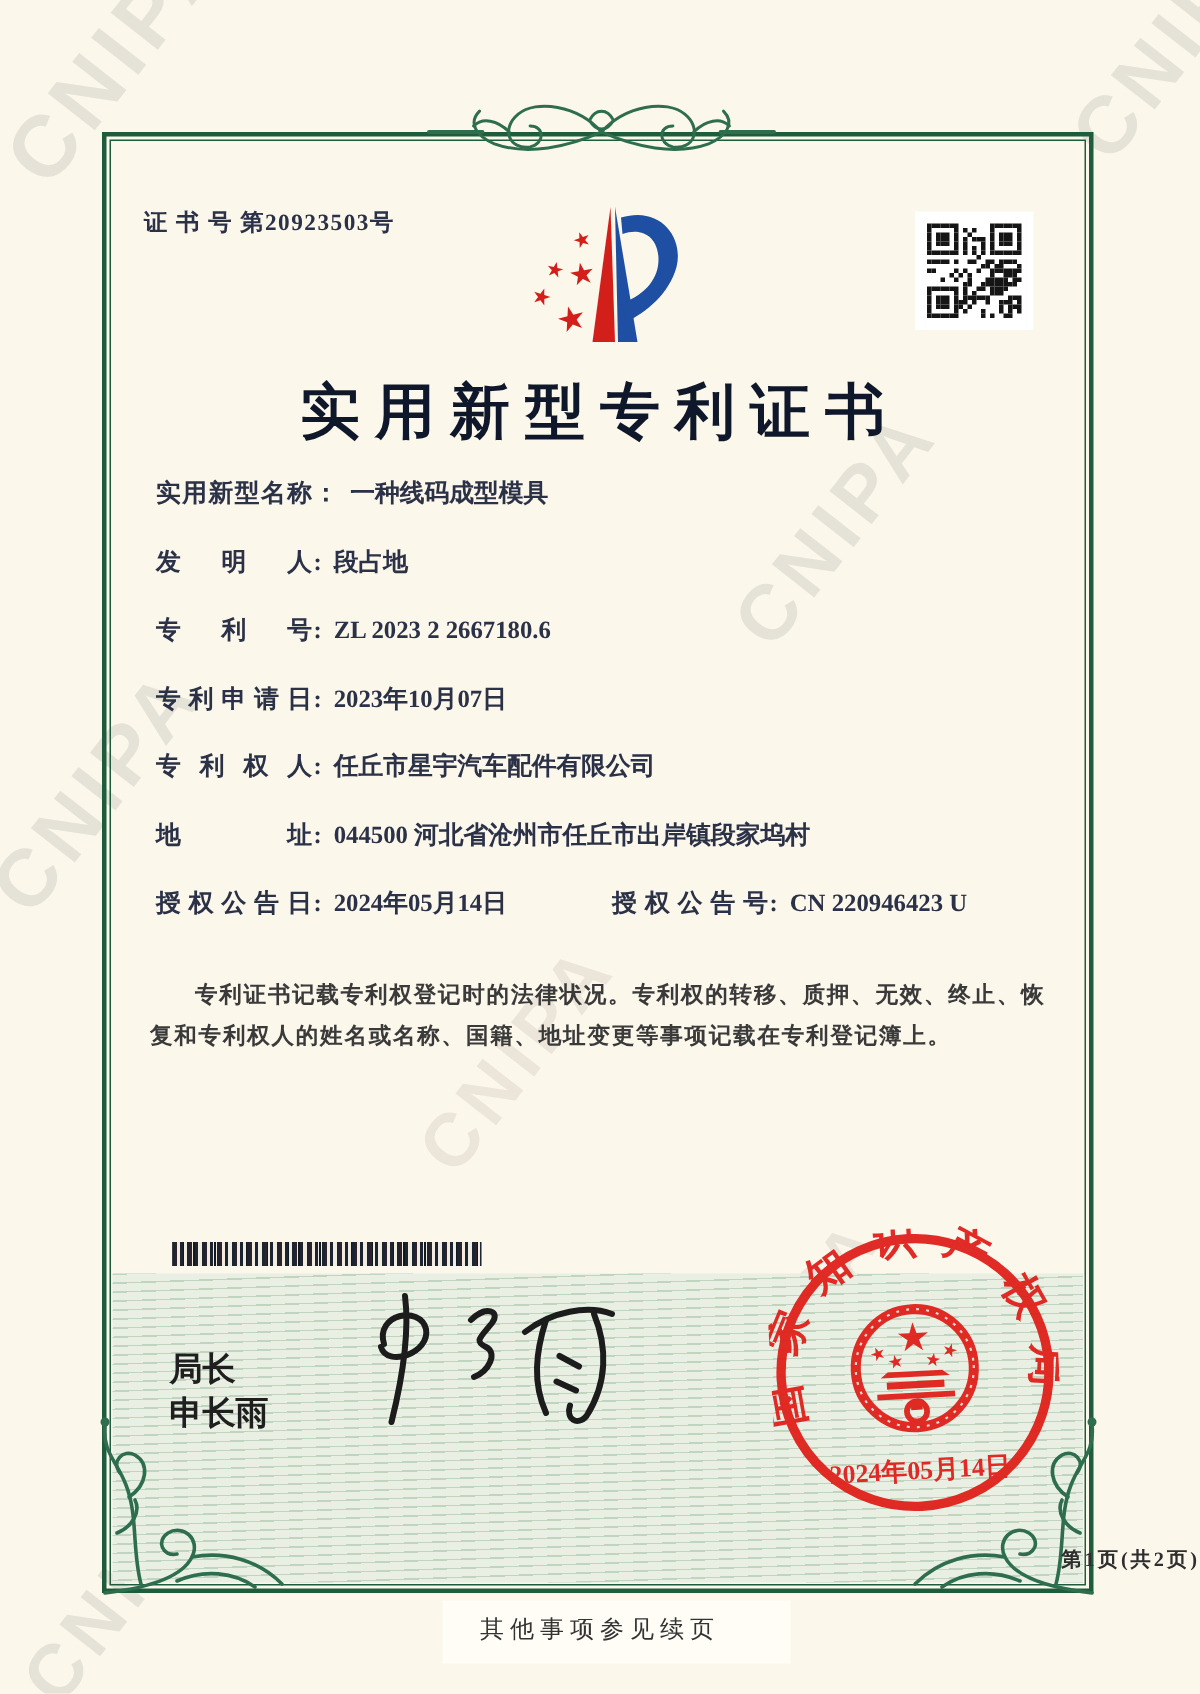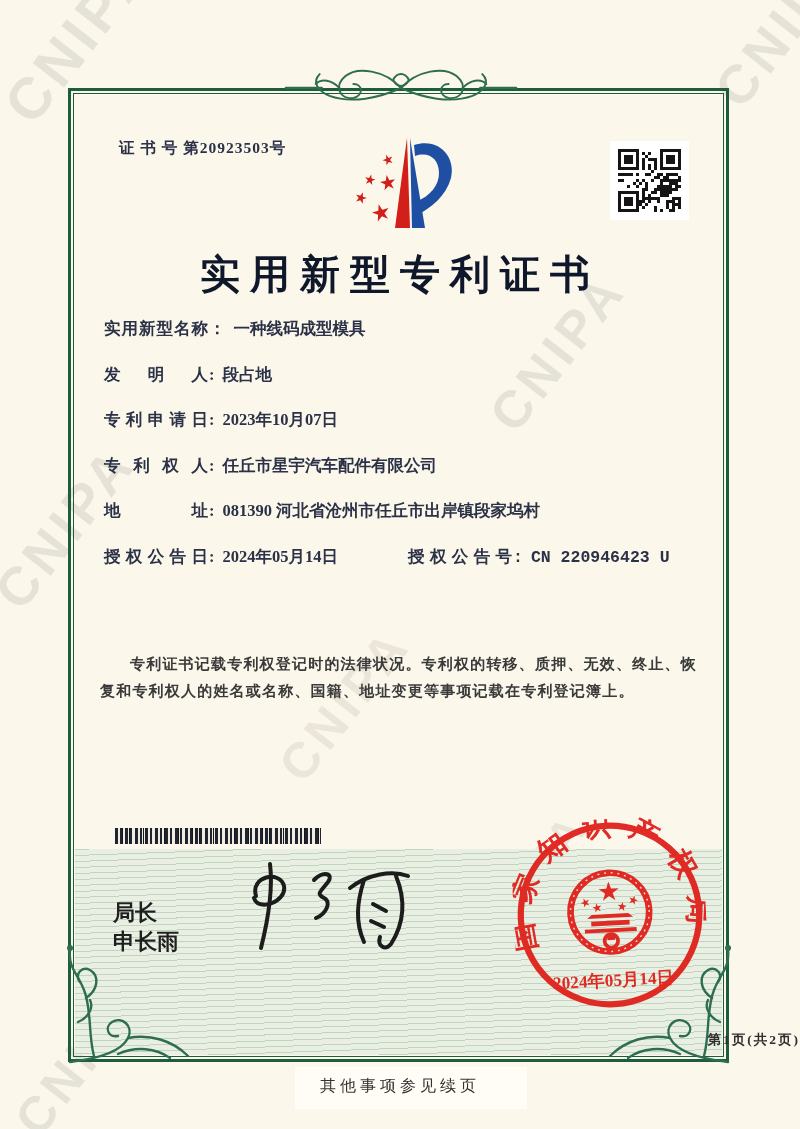--- a/index.html
+++ b/index.html
@@ -38,36 +38,36 @@
     background-color:#e9f0e3;
     background-image:repeating-linear-gradient(178deg,
       rgba(125,168,132,0.38) 0 1px, rgba(233,240,227,0) 1px 6px);
     z-index:0;
   }
   .ornament-top { position:absolute; left:282px; top:58px; width:238px; height:56px; z-index:3; }
   .flourish { position:absolute; width:150px; height:128px; z-index:4; }
   .flourish-left  { left:60px;  top:938px; }
   .flourish-right { left:588px; top:938px; transform:scaleX(-1); }
   
-  .cert-no { position:absolute; left:119px; top:138px; font-size:15.5px; font-weight:bold; letter-spacing:1px; z-index:5; color:#2b3147; }
+  .cert-no { position:absolute; left:96px; top:138px; font-size:15.5px; font-weight:bold; letter-spacing:1px; z-index:5; color:#2b3147; }
   .logo { position:absolute; left:338px; top:128px; width:128px; height:110px; z-index:5; }
   .qr { position:absolute; left:610px; top:141px; width:79px; height:79px; background:#fff; padding:8px; z-index:5; }
   .qr-grid { display:grid; grid-template-columns:repeat(21,3px); grid-auto-rows:3px; }
   .qd { background:#151515; }
   .title {
     position:absolute; left:0; top:247px; width:800px; text-align:center;
     font-size:40px; font-weight:bold; letter-spacing:10px; color:#0f172a; z-index:5;
   }
   
   .fields { position:absolute; left:104px; top:318px; width:600px; z-index:5; }
   .field-row { margin-bottom:23.5px; font-size:16.5px; font-weight:bold; color:#2b3147; white-space:nowrap; }
   .f-label { display:inline-block; width:6.3em; text-align:justify; text-align-last:justify; }
   .f-sep { margin:0 2px 0 1px; }
   .f-value { margin-left:6px; }
-  .grant-row .grp2 { margin-left:66px;font-family:Liberation Mono, monospace; }
+  .grant-row .grp2 { margin-left:66px; }
   
   .paras { position:absolute; left:100px; top:651px; width:604px; z-index:5; }
   .paras p {
     font-size:15px; line-height:1.82; text-indent:2em; color:#3a3a3a;
     letter-spacing:1.2px; font-weight:bold;
   }
   
   .barcode {
     position:absolute; left:115px; top:828px; width:206px; height:16px; z-index:5;
     background-color:#f2ece0;
@@ -622,27 +622,30 @@
 <div class="title">实用新型专利证书</div>
 
 <div class="fields">
   <div class="field-row">
     <span class="f-label">实用新型名称</span><span class="f-sep">：</span><span class="f-value">一种线码成型模具</span>
   </div>
   <div class="field-row">
     <span class="f-label">发明人</span><span class="f-sep">:</span><span class="f-value">段占地</span>
   </div>
   <div class="field-row">
+    <span class="f-label">专利号</span><span class="f-sep">:</span><span class="f-value">ZL 2023 2 2667180.6</span>
+  </div>
+  <div class="field-row">
     <span class="f-label">专利申请日</span><span class="f-sep">:</span><span class="f-value">2023年10月07日</span>
   </div>
   <div class="field-row">
     <span class="f-label">专利权人</span><span class="f-sep">:</span><span class="f-value">任丘市星宇汽车配件有限公司</span>
   </div>
   <div class="field-row">
-    <span class="f-label">地址</span><span class="f-sep">:</span><span class="f-value">081390 河北省沧州市任丘市出岸镇段家坞村</span>
+    <span class="f-label">地址</span><span class="f-sep">:</span><span class="f-value">044500 河北省沧州市任丘市出岸镇段家坞村</span>
   </div>
   <div class="field-row grant-row">
     <span class="grp1">
       <span class="f-label">授权公告日</span><span class="f-sep">:</span><span class="f-value">2024年05月14日</span>
     </span>
     <span class="grp2">
       <span class="f-label">授权公告号</span><span class="f-sep">:</span><span class="f-value">CN 220946423 U</span>
     </span>
   </div>
 </div>

